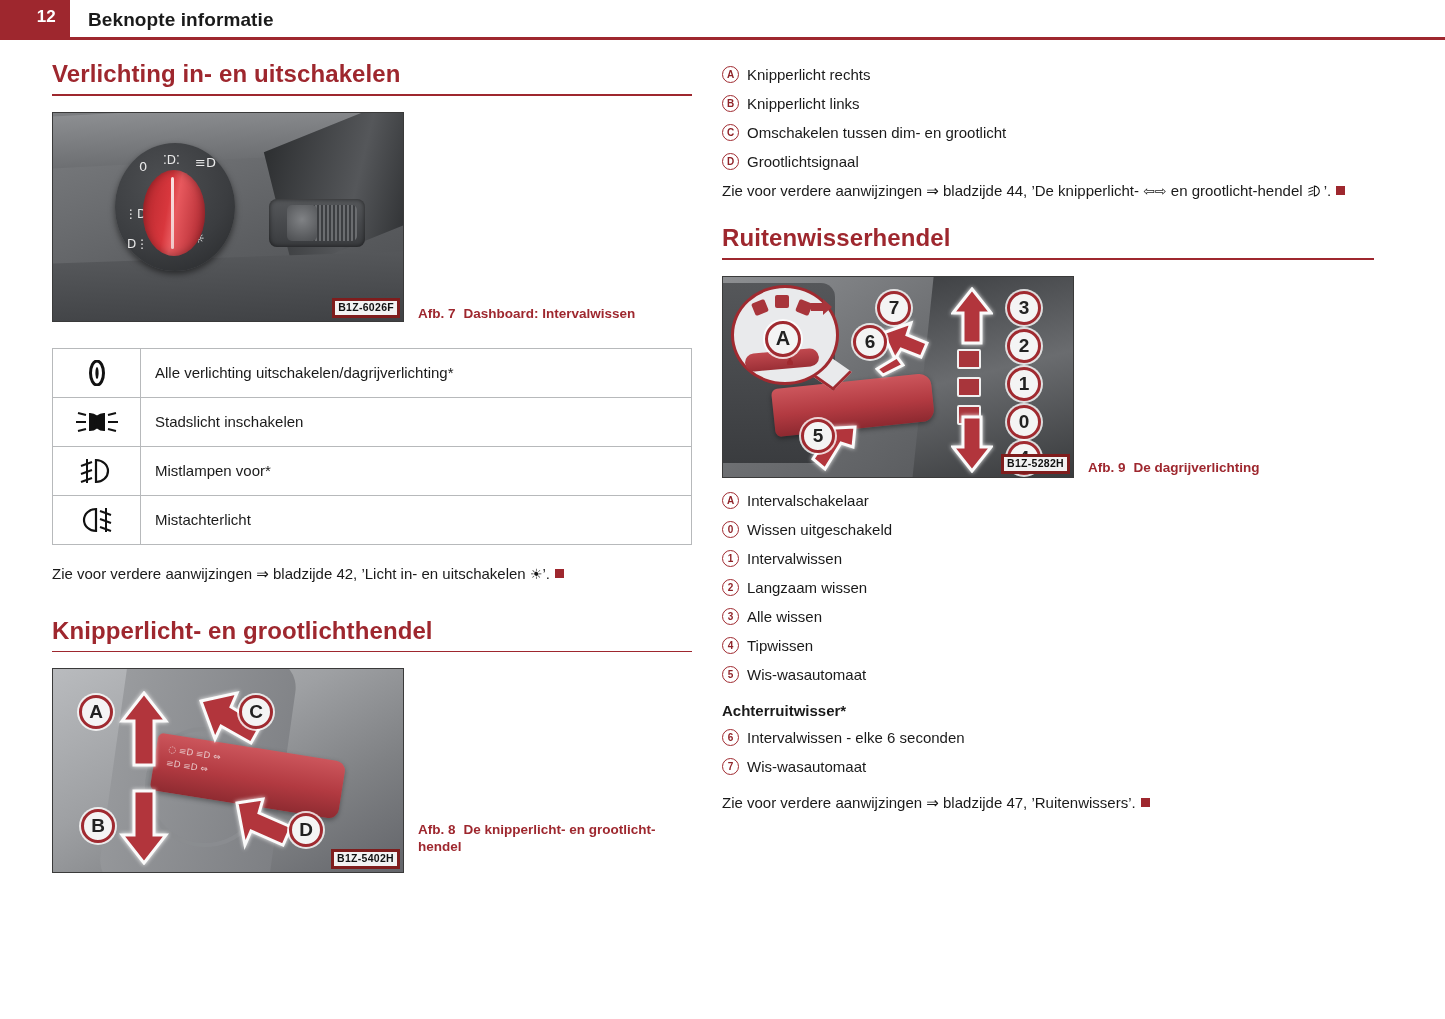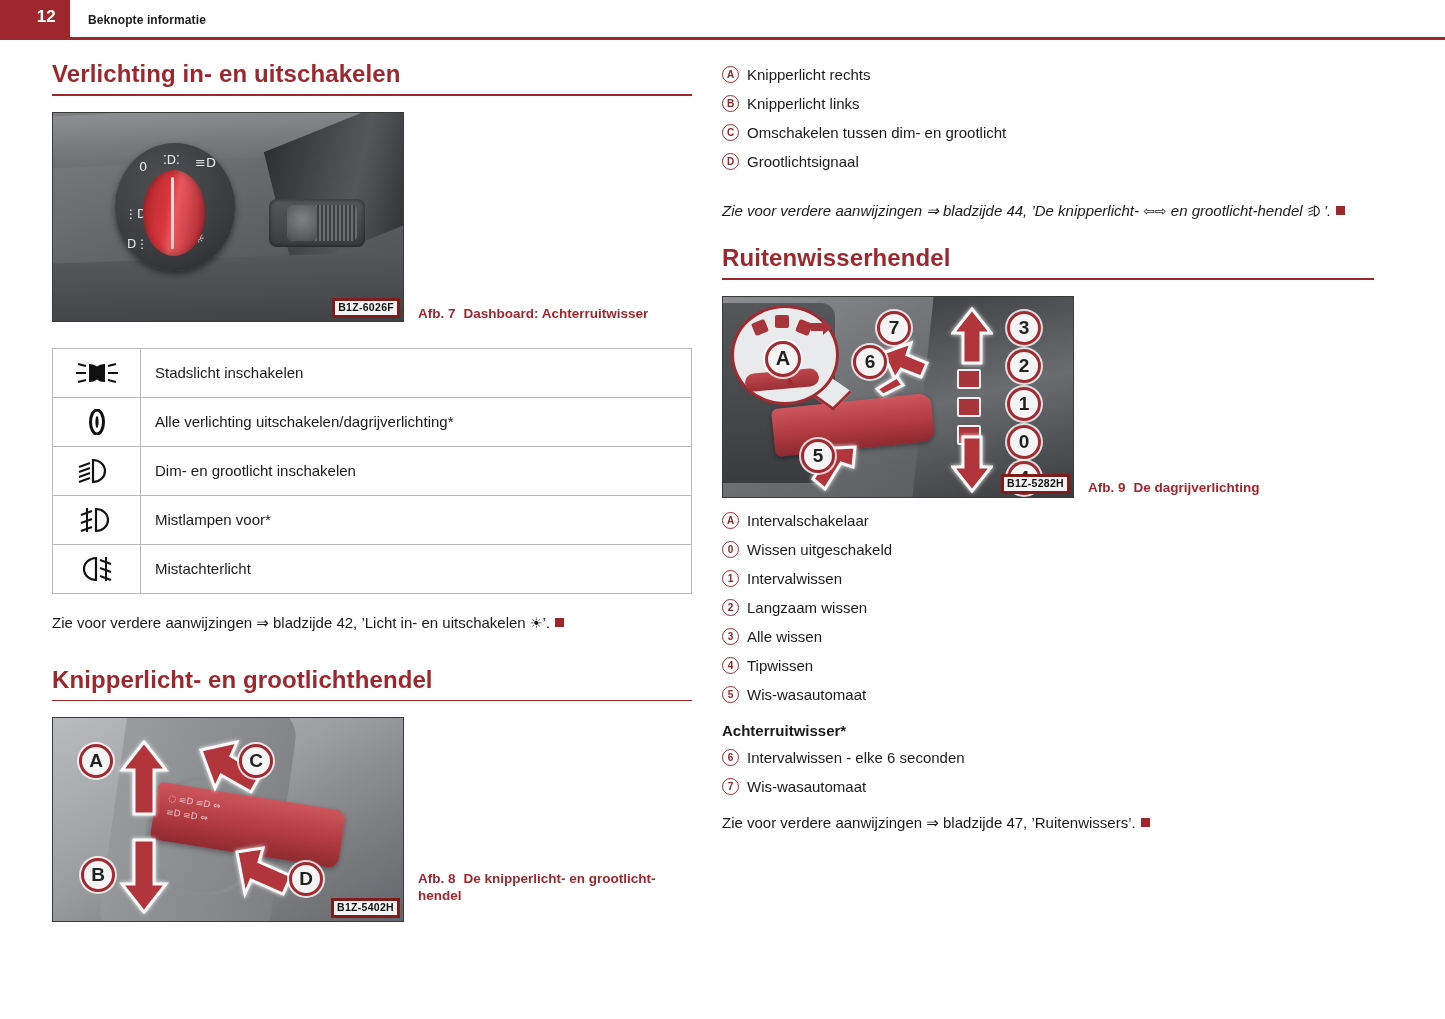--- a/index.html
+++ b/index.html
@@ -39,21 +39,21 @@
     justify-content: flex-end;
     padding-right: 14px;
     letter-spacing: .2px;
   }
   .header-title {
     position: absolute;
     top: 0; left: 88px;
     height: 39px;
     display: flex;
     align-items: center;
-    font-size: 12px;
+    font-size: 19px;
     font-weight: bold;
     color: #1a1a1a;
     letter-spacing: .1px;
   }
   .header-rule {
     position: absolute;
     top: 37px; left: 0;
     width: 1445px; height: 3px;
     background: #9e272e;
   }
@@ -416,61 +416,47 @@
       <div class="g" style="left:74px;top:124px;font-size:12px;">D⋮</div>
       <div class="g" style="left:140px;top:118px;">☼</div>
       <div class="knob"></div>
       <div class="knob-line"></div>
       <div class="dimmer"></div>
       <div class="dimmer-wheel"></div>
       <div class="dimmer-knob"></div>
       <div class="fig-code">B1Z-6026F</div>
     </div>
     <div class="fig-caption">
-      <span class="lbl">Afb. 7</span><span class="txt">Dashboard: Achterruitwisser</span>
+      <span class="lbl">Afb. 7</span><span class="txt">Dashboard: Intervalwissen</span>
     </div>
   </div>
 
   <table class="symbol-table">
     <tbody>
+      <tr>
+        <td class="sym">
+          <svg class="sym-svg" width="18" height="26" viewBox="0 0 18 26">
+            <ellipse cx="9" cy="13" rx="6.5" ry="12" fill="none" stroke="#111" stroke-width="3"></ellipse>
+            <ellipse cx="9" cy="13" rx="1.6" ry="6" fill="#111"></ellipse>
+          </svg>
+        </td>
+        <td class="desc">Alle verlichting uitschakelen/dagrijverlichting*</td>
+      </tr>
       <tr>
         <td class="sym">
           <svg class="sym-svg" width="48" height="24" viewBox="0 0 48 24">
             <g stroke="#111" stroke-width="2" fill="none">
               <path d="M17 4 a9 8 0 0 1 0 16 z" fill="#111"></path>
               <path d="M31 4 a9 8 0 0 0 0 16 z" fill="#111"></path>
               <path d="M13 5 L5 3 M13 12 L3 12 M13 19 L5 21"></path>
               <path d="M35 5 L43 3 M35 12 L45 12 M35 19 L43 21"></path>
             </g>
           </svg>
         </td>
         <td class="desc">Stadslicht inschakelen</td>
-      </tr>
-      <tr>
-        <td class="sym">
-          <svg class="sym-svg" width="18" height="26" viewBox="0 0 18 26">
-            <ellipse cx="9" cy="13" rx="6.5" ry="12" fill="none" stroke="#111" stroke-width="3"></ellipse>
-            <ellipse cx="9" cy="13" rx="1.6" ry="6" fill="#111"></ellipse>
-          </svg>
-        </td>
-        <td class="desc">Alle verlichting uitschakelen/dagrijverlichting*</td>
-      </tr>
-      <tr>
-        <td class="sym">
-          <svg class="sym-svg" width="40" height="28" viewBox="0 0 40 28">
-            <path d="M16 3 a12 11 0 0 1 0 22 z" fill="none" stroke="#111" stroke-width="2.2"></path>
-            <g stroke="#111" stroke-width="2" fill="none">
-              <path d="M13 6 L2 10"></path>
-                <path d="M13 11 L2 15"></path>
-                <path d="M13 16 L2 20"></path>
-                <path d="M13 21 L2 25"></path>
-            </g>
-          </svg>
-        </td>
-        <td class="desc">Dim- en grootlicht inschakelen</td>
       </tr>
       <tr>
         <td class="sym">
           <svg class="sym-svg" width="40" height="30" viewBox="0 0 40 30">
             <path d="M19 4 a12 11 0 0 1 0 22 z" fill="none" stroke="#111" stroke-width="2.2"></path>
             <g stroke="#111" stroke-width="2" fill="none">
               <path d="M15 6 L4 10"></path>
                 <path d="M15 14 L4 18"></path>
                 <path d="M15 22 L4 26"></path>
               <path d="M10 3 L10 27"></path>
@@ -557,21 +543,21 @@
     <li class="legend-item">
       <span class="legend-badge">C</span>
       <span>Omschakelen tussen dim- en grootlicht</span>
     </li>
     <li class="legend-item">
       <span class="legend-badge">D</span>
       <span>Grootlichtsignaal</span>
     </li>
   </ul>
 
-  <p class="body-text" style="margin-top:24px;font-style:italic;">
+  <p class="body-text" style="margin-top:4px;">
     <span>Zie voor verdere aanwijzingen</span>
     <span>⇒</span>
     <span>bladzijde 44,</span>
     <span>’De knipperlicht-</span>
     <span class="ico-inline">⇦</span><span class="ico-inline">⇨</span>
     <span>en grootlicht-hendel</span>
     <svg width="17" height="12" viewBox="0 0 30 22" style="vertical-align:-1px">
       <path d="M13 2 a9 9 0 0 1 0 18 z" fill="none" stroke="#111" stroke-width="2"></path>
       <g stroke="#111" stroke-width="1.8">
           <path d="M11 4 L2 7"></path>

